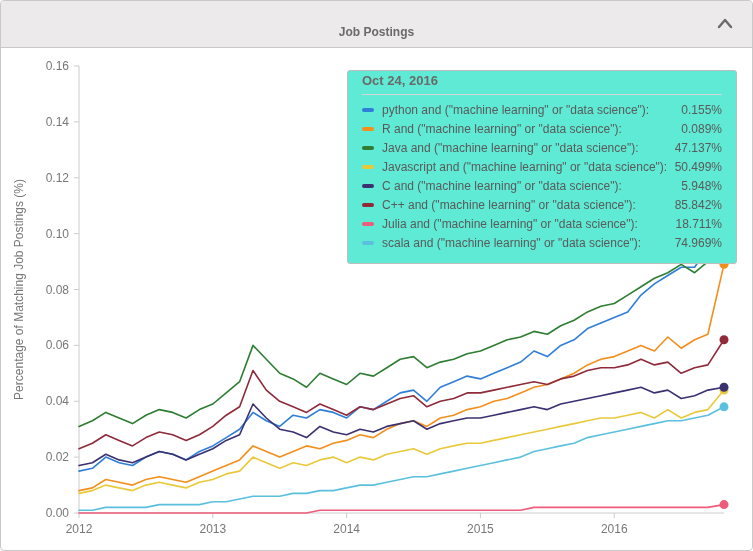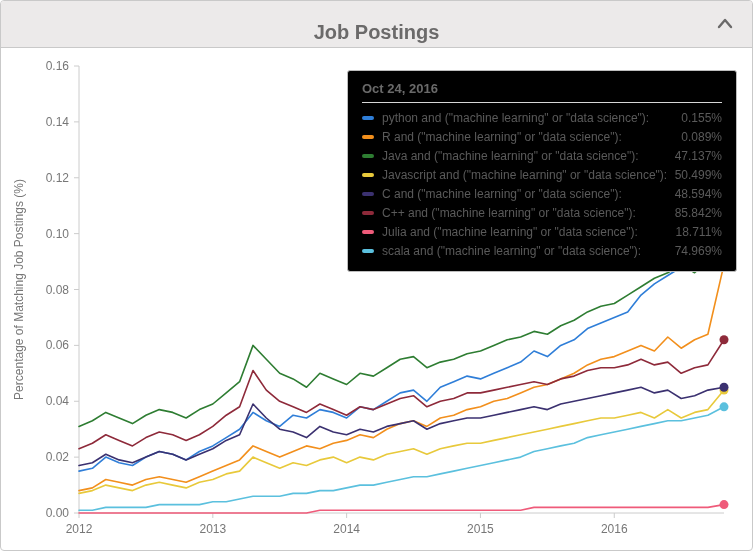--- a/index.html
+++ b/index.html
@@ -1,25 +1,25 @@
 <!DOCTYPE html>
 <html><head>
 <meta charset="utf-8">
 <style>
   html,body{margin:0;padding:0;font-family:"Helvetica Neue",Arial,sans-serif;background:#fff;}
   .frame{width:753px;height:551px;box-sizing:border-box;border:1px solid #c9c9c9;border-radius:4px;overflow:hidden;}
   .header{height:46px;background:#eceaea;border-bottom:1px solid #c9c9c9;display:flex;align-items:center;justify-content:center;position:relative;}
-  .header-title{color:#6b6a6a;font-size:20px;font-weight:700;margin-top:16px;}
+  .header-title{color:#6b6a6a;font-size:12px;font-weight:700;margin-top:16px;}
   .chevron{position:absolute;right:18px;top:50%;transform:translateY(-50%);}
   .chart-area{position:relative;width:751px;height:503px;}
   svg{display:block;}
   .axis text{fill:#777;font-size:12px;}
   .axis line,.axis path{stroke:#ccc;stroke-width:1;}
   .ylabel{fill:#777;font-size:12px;}
-  .tooltip{position:absolute;left:346px;top:22px;border:1px solid #bdbdbd;background:#000000;border-radius:3px;padding:10px 14px 8px 14px;box-sizing:border-box;width:390px;color:#555;}
+  .tooltip{position:absolute;left:346px;top:22px;border:1px solid #bdbdbd;background:#5eead4;border-radius:3px;padding:2px 14px 8px 14px;box-sizing:border-box;width:390px;color:#555;}
   .tooltip-date{font-weight:700;font-size:13px;color:#6a6a6a;border-bottom:1px solid #d6d6d6;padding-bottom:6px;margin-bottom:8px;}
   .tt-row{display:flex;align-items:center;font-size:12px;color:#5a5a5a;margin:5px 0;}
   .swatch{width:12px;height:4px;border-radius:2px;margin-right:8px;flex:0 0 12px;}
   .tt-label{flex:1 1 auto;}
   .tt-val{font-weight:400;margin-left:4px;}
   .series path{fill:none;stroke-width:1.6;stroke-linejoin:round;stroke-linecap:round;}
   .endpt{stroke:none;}
 </style>
 </head>
 <body>
@@ -109,21 +109,21 @@
             <span class="tt-val">47.137%</span>
           </div>
           <div class="tt-row">
             <span class="swatch" style="background: rgb(232, 201, 59);"></span>
             <span class="tt-label">Javascript and ("machine learning" or "data science"): </span>
             <span class="tt-val">50.499%</span>
           </div>
           <div class="tt-row">
             <span class="swatch" style="background: rgb(59, 49, 112);"></span>
             <span class="tt-label">C and ("machine learning" or "data science"): </span>
-            <span class="tt-val">48.594%</span>
+            <span class="tt-val">5.948%</span>
           </div>
           <div class="tt-row">
             <span class="swatch" style="background: rgb(142, 42, 58);"></span>
             <span class="tt-label">C++ and ("machine learning" or "data science"): </span>
             <span class="tt-val">85.842%</span>
           </div>
           <div class="tt-row">
             <span class="swatch" style="background: rgb(239, 91, 122);"></span>
             <span class="tt-label">Julia and ("machine learning" or "data science"): </span>
             <span class="tt-val">18.711%</span>

